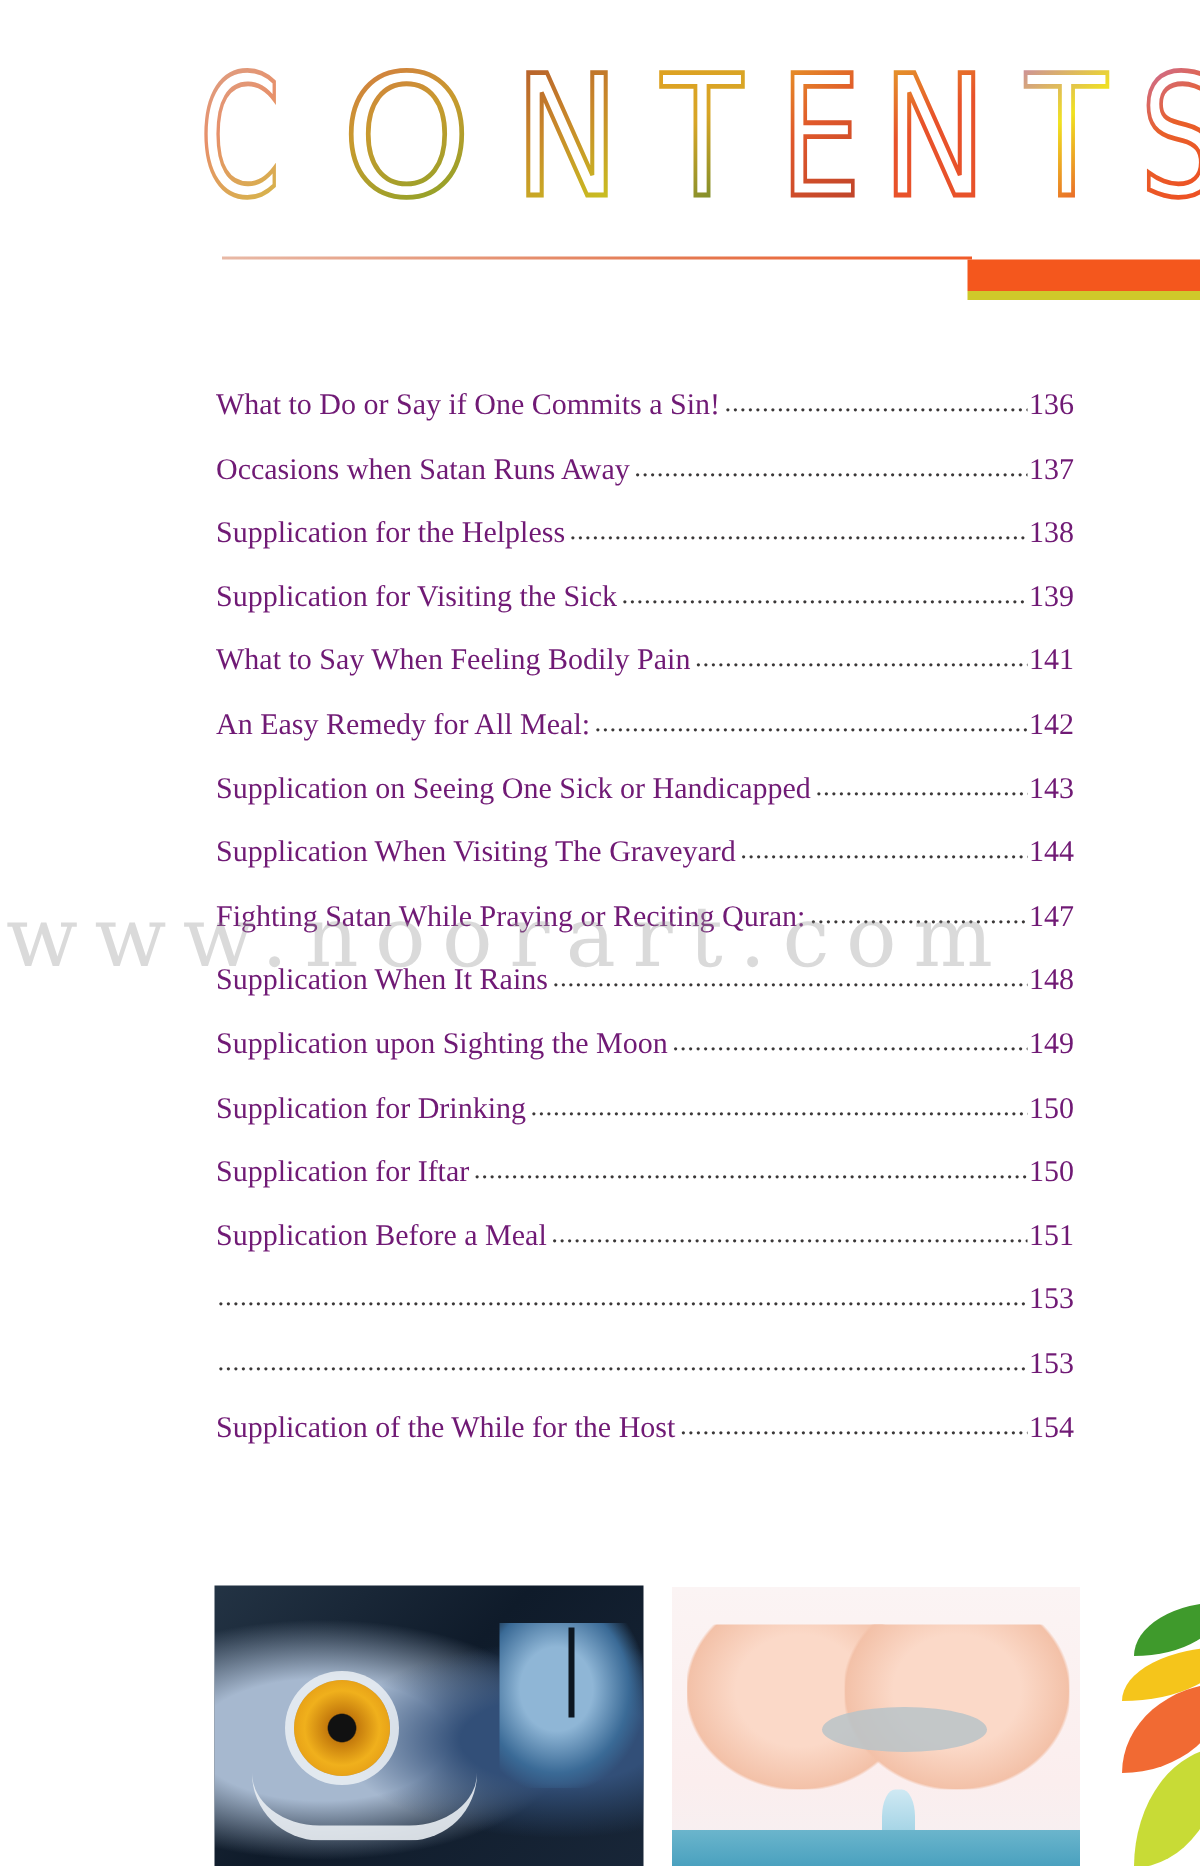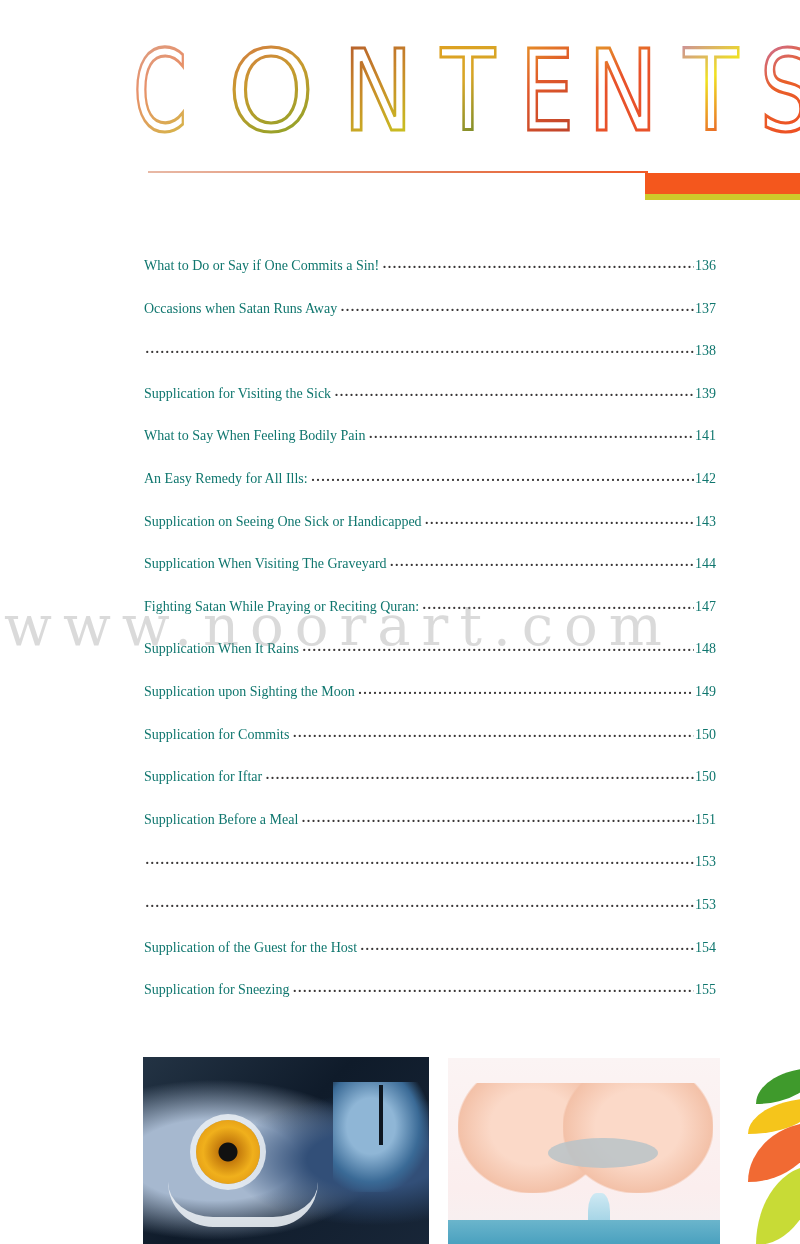--- a/index.html
+++ b/index.html
@@ -28,21 +28,21 @@
       background: #cfc92a;
     }
 
     
     .toc {
       position: absolute; left: 144px; top: 256px; width: 572px;
       margin: 0; padding: 0; list-style: none;
     }
     .toc-row {
       display: flex; align-items: baseline;
-      height: 42.6px; font-size: 14px; color: #0f766e;
+      height: 42.6px; font-size: 20px; color: #701a75;
       white-space: nowrap;
     }
     .toc-title { flex: 0 0 auto; padding-right: 2px; }
     .toc-dots {
       flex: 1 1 auto; overflow: hidden; height: 1em; position: relative;
       margin: 0 1px;
     }
     .toc-dots::before {
       content: "..................................................................................................................................................";
       position: absolute; left: 0; bottom: -3px; letter-spacing: 0.5px;
@@ -185,35 +185,36 @@
       <span class="toc-title">What to Do or Say if One Commits a Sin!</span>
       <span class="toc-dots"></span>
       <span class="toc-page">136</span>
     </li>
     <li class="toc-row">
       <span class="toc-title">Occasions when Satan Runs Away</span>
       <span class="toc-dots"></span>
       <span class="toc-page">137</span>
     </li>
     <li class="toc-row">
+      <span class="toc-title">Supplication for the Helpless</span>
       <span class="toc-dots"></span>
       <span class="toc-page">138</span>
     </li>
     <li class="toc-row">
       <span class="toc-title">Supplication for Visiting the Sick</span>
       <span class="toc-dots"></span>
       <span class="toc-page">139</span>
     </li>
     <li class="toc-row">
       <span class="toc-title">What to Say When Feeling Bodily Pain</span>
       <span class="toc-dots"></span>
       <span class="toc-page">141</span>
     </li>
     <li class="toc-row">
-      <span class="toc-title">An Easy Remedy for All Ills:</span>
+      <span class="toc-title">An Easy Remedy for All Meal:</span>
       <span class="toc-dots"></span>
       <span class="toc-page">142</span>
     </li>
     <li class="toc-row">
       <span class="toc-title">Supplication on Seeing One Sick or Handicapped</span>
       <span class="toc-dots"></span>
       <span class="toc-page">143</span>
     </li>
     <li class="toc-row">
       <span class="toc-title">Supplication When Visiting The Graveyard</span>
@@ -229,21 +230,21 @@
       <span class="toc-title">Supplication When It Rains</span>
       <span class="toc-dots"></span>
       <span class="toc-page">148</span>
     </li>
     <li class="toc-row">
       <span class="toc-title">Supplication upon Sighting the Moon</span>
       <span class="toc-dots"></span>
       <span class="toc-page">149</span>
     </li>
     <li class="toc-row">
-      <span class="toc-title">Supplication for Commits</span>
+      <span class="toc-title">Supplication for Drinking</span>
       <span class="toc-dots"></span>
       <span class="toc-page">150</span>
     </li>
     <li class="toc-row">
       <span class="toc-title">Supplication for Iftar</span>
       <span class="toc-dots"></span>
       <span class="toc-page">150</span>
     </li>
     <li class="toc-row">
       <span class="toc-title">Supplication Before a Meal</span>
@@ -252,28 +253,23 @@
     </li>
     <li class="toc-row">
       <span class="toc-dots"></span>
       <span class="toc-page">153</span>
     </li>
     <li class="toc-row">
       <span class="toc-dots"></span>
       <span class="toc-page">153</span>
     </li>
     <li class="toc-row">
-      <span class="toc-title">Supplication of the Guest for the Host</span>
+      <span class="toc-title">Supplication of the While for the Host</span>
       <span class="toc-dots"></span>
       <span class="toc-page">154</span>
-    </li>
-    <li class="toc-row">
-      <span class="toc-title">Supplication for Sneezing</span>
-      <span class="toc-dots"></span>
-      <span class="toc-page">155</span>
     </li>
   </ul>
 
 <div class="watermark">www.noorart.com</div>
 
 <div class="img-eye">
   <div class="clock"></div>
   <div class="hand"></div>
   <div class="lid"></div>
   <div class="iris"></div>

